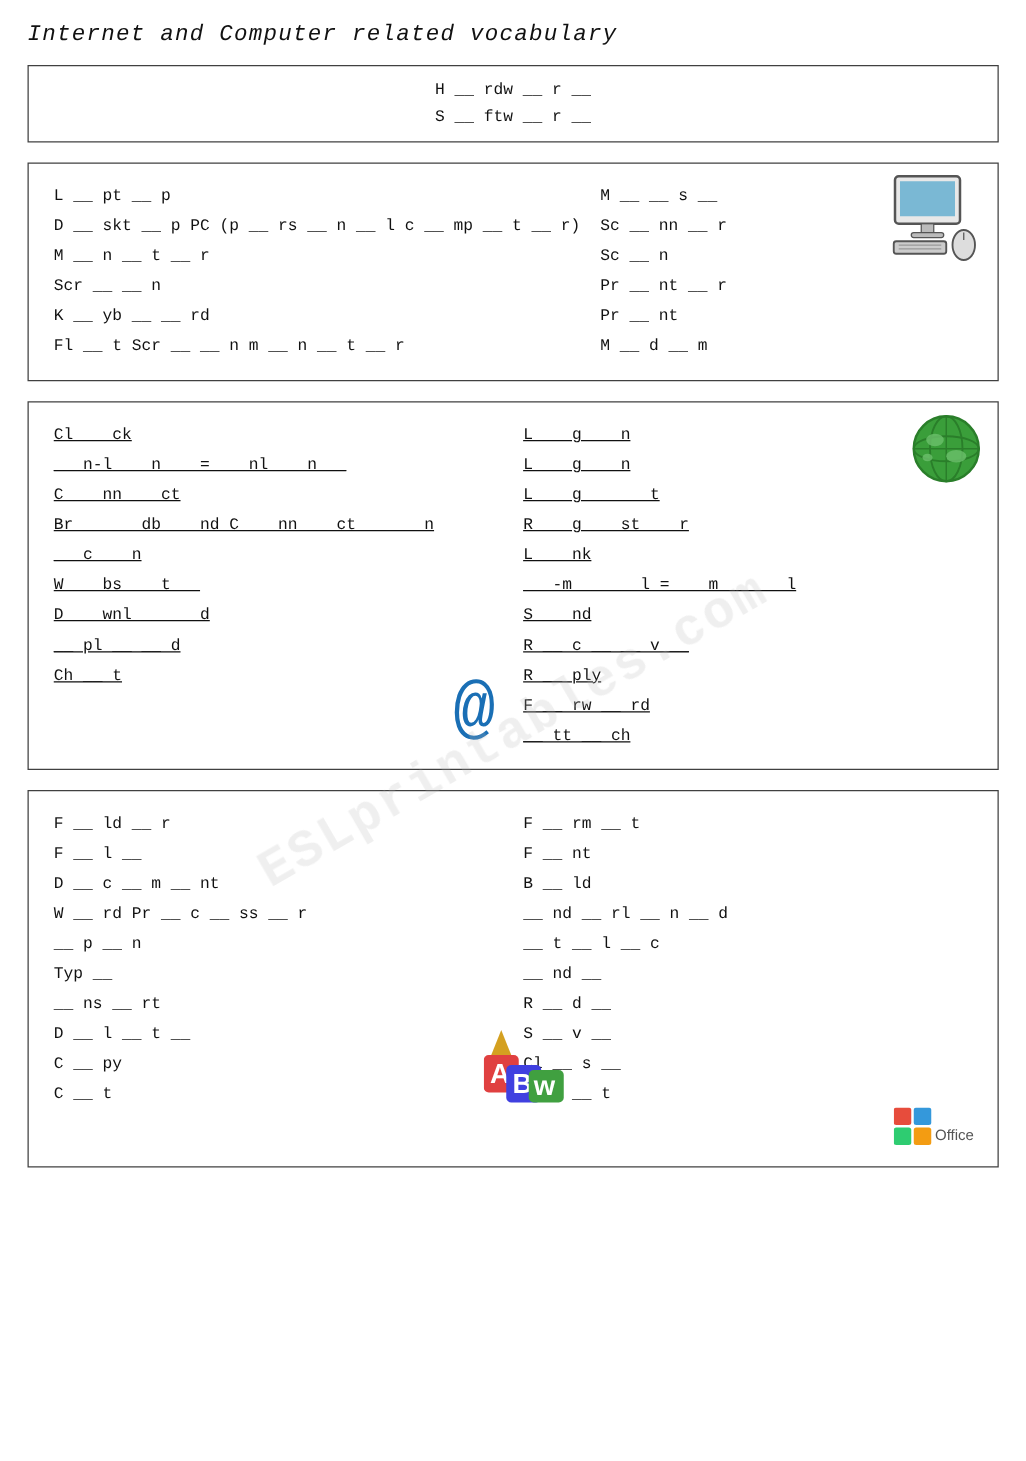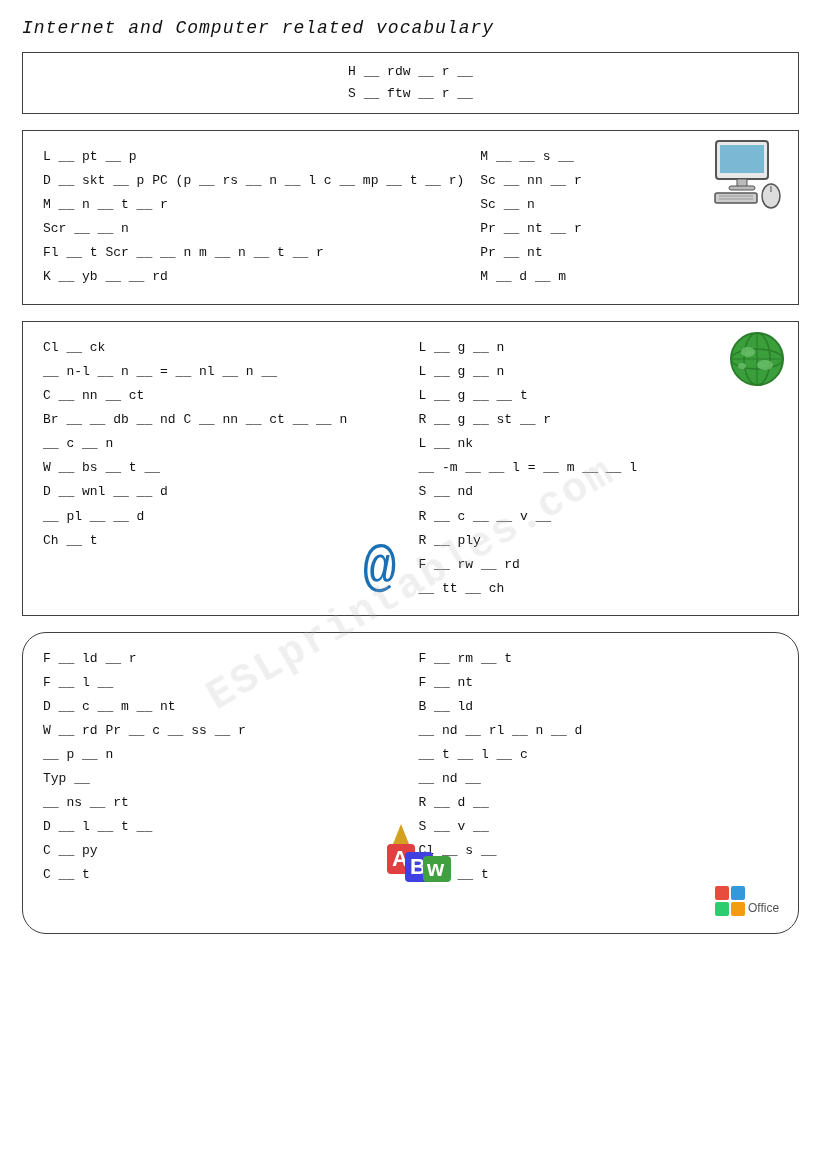--- a/index.html
+++ b/index.html
@@ -111,35 +111,35 @@
       <ellipse cx="60" cy="57" rx="9" ry="12" fill="#ddd" stroke="#555" stroke-width="1.5"></ellipse>
       <line x1="60" y1="47" x2="60" y2="53" stroke="#555" stroke-width="1"></line>
     </svg>
   </div>
   <div class="two-col">
     <div class="col" id="s1left">
         <p>L __ pt __ p</p>
         <p>D __ skt __ p PC (p __ rs __ n __ l c __ mp __ t __ r)</p>
         <p>M __ n __ t __ r</p>
         <p>Scr __ __ n</p>
+        <p>K __ yb __ __ rd</p>
         <p>Fl __ t Scr __ __ n m __ n __ t __ r</p>
-        <p>K __ yb __ __ rd</p>
       </div>
     <div class="col" id="s1right">
         <p>M __ __ s __</p>
         <p>Sc __ nn __ r</p>
         <p>Sc __ n</p>
         <p>Pr __ nt __ r</p>
         <p>Pr __ nt</p>
         <p>M __ d __ m</p>
       </div>
   </div>
 </div>
 
-<div class="box" style="min-height:290px;">
+<div class="box" style="min-height:290px;text-decoration:underline;">
   <div class="icon-area">
     <svg width="58" height="58" viewBox="0 0 58 58">
       <circle cx="29" cy="29" r="26" fill="#3a9e3a" stroke="#2a7e2a" stroke-width="2"></circle>
       <ellipse cx="29" cy="29" rx="13" ry="26" fill="none" stroke="#2a7e2a" stroke-width="1.5"></ellipse>
       <ellipse cx="29" cy="29" rx="26" ry="10" fill="none" stroke="#2a7e2a" stroke-width="1.5"></ellipse>
       <line x1="3" y1="29" x2="55" y2="29" stroke="#2a7e2a" stroke-width="1.2"></line>
       <line x1="29" y1="3" x2="29" y2="55" stroke="#2a7e2a" stroke-width="1.2"></line>
 
       <ellipse cx="20" cy="22" rx="7" ry="5" fill="#6bbf6b" opacity="0.8"></ellipse>
       <ellipse cx="37" cy="35" rx="8" ry="5" fill="#6bbf6b" opacity="0.8"></ellipse>
@@ -170,21 +170,21 @@
         <p>S __ nd</p>
         <p>R __ c __ __ v __</p>
         <p>R __ ply</p>
         <p>F __ rw __ rd</p>
         <p>__ tt __ ch</p>
       </div>
   </div>
   <span class="at-icon" style="position:absolute;left:46%;bottom:18px;font-size:56px;color:#1a6fb5;">@</span>
 </div>
 
-<div class="box" style="min-height:285px;padding-bottom:40px;border-radius:24px;">
+<div class="box" style="min-height:285px;padding-bottom:40px;">
   <div class="two-col">
     <div class="col" id="s3left">
         <p>F __ ld __ r</p>
         <p>F __ l __</p>
         <p>D __ c __ m __ nt</p>
         <p>W __ rd Pr __ c __ ss __ r</p>
         <p>__ p __ n</p>
         <p>Typ __</p>
         <p>__ ns __ rt</p>
         <p>D __ l __ t __</p>

